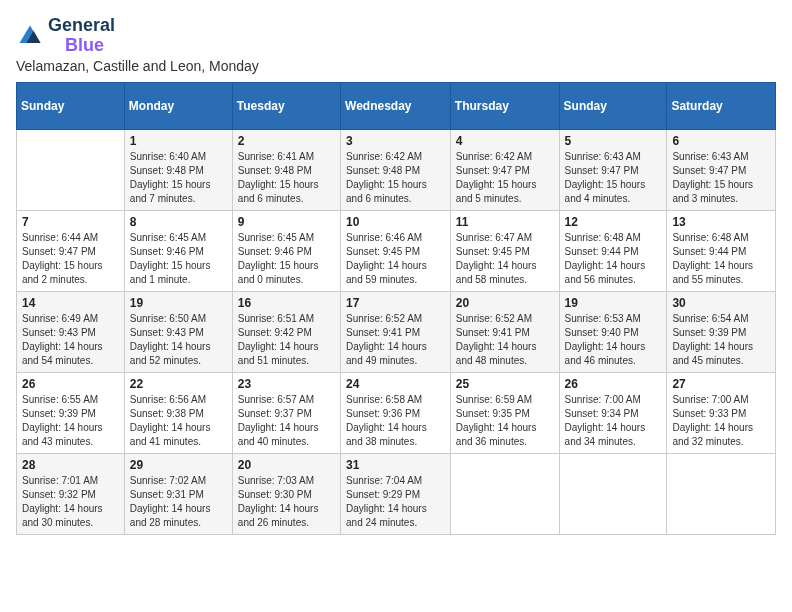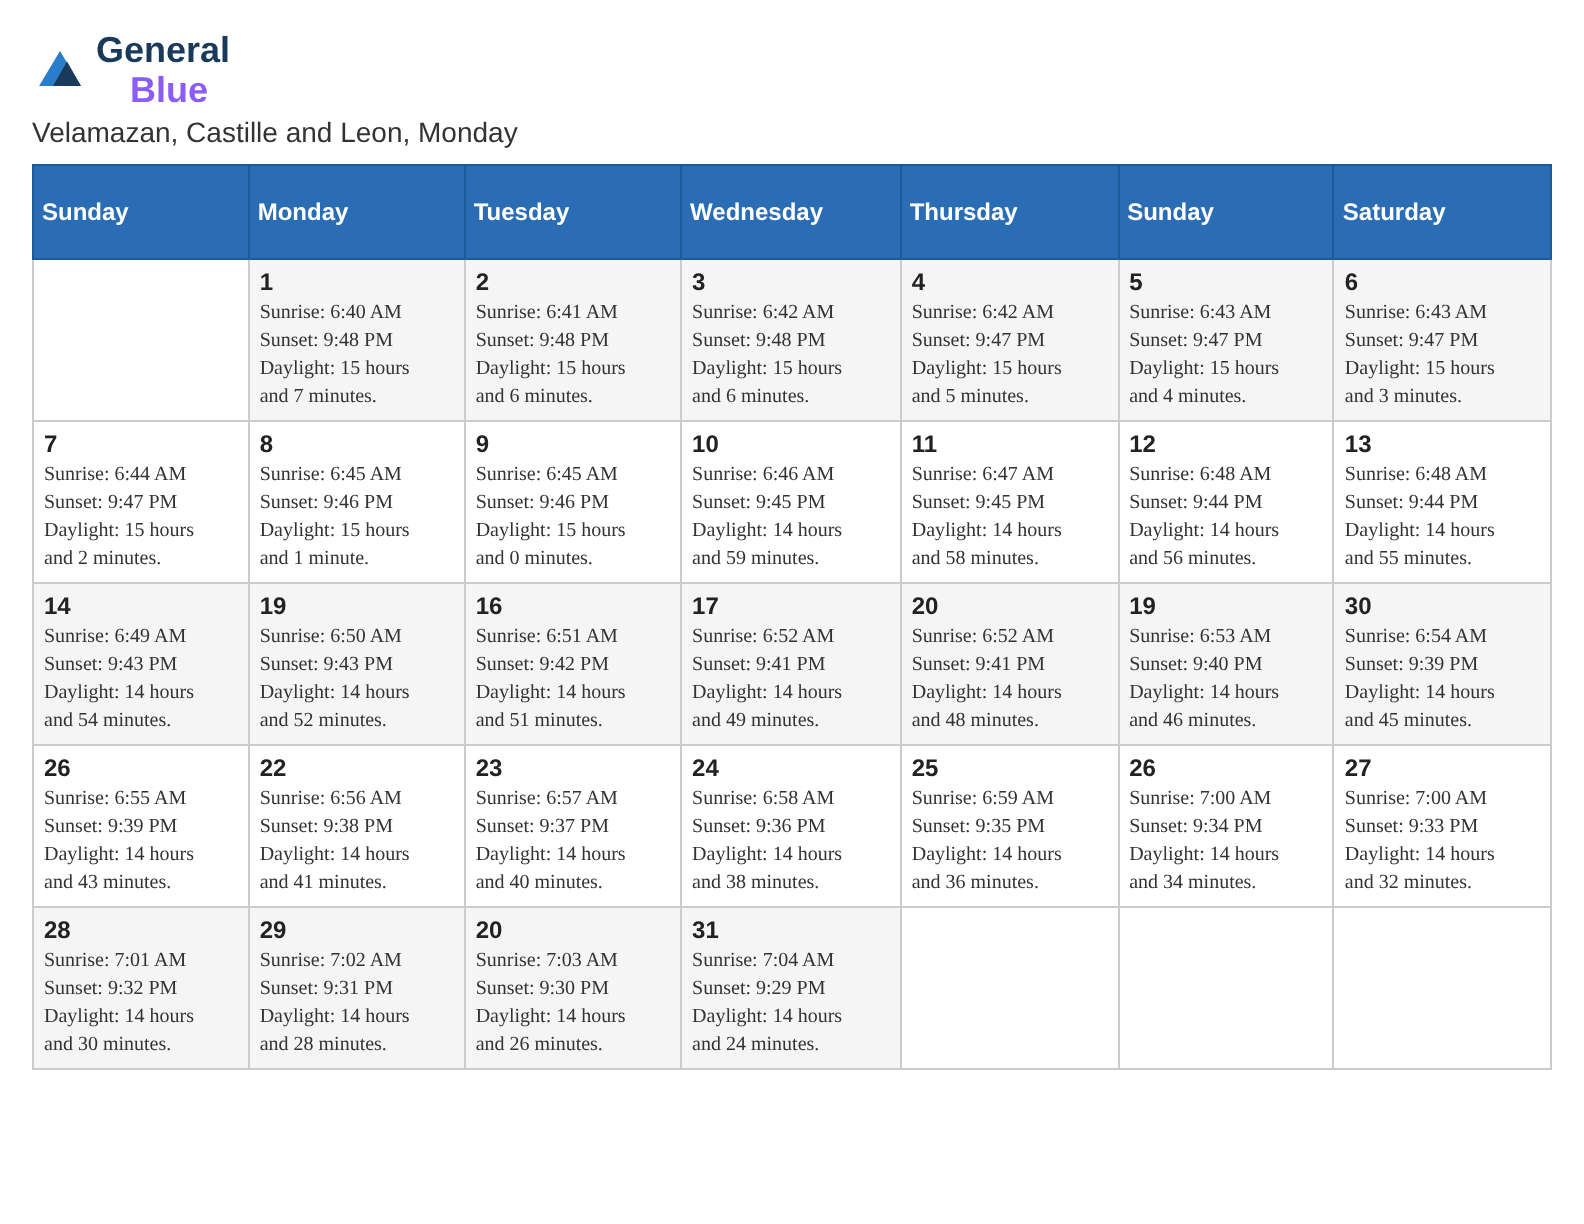--- a/index.html
+++ b/index.html
@@ -78,21 +78,20 @@
       font-size: 12px;
       font-weight: bold;
       color: #222;
       display: block;
       margin-bottom: 2px;
     }
     .day-info {
       font-size: 10px;
       color: #333;
       line-height: 1.4;
-      font-family: Liberation Serif, serif;
     }
     .empty-cell { background: #fff !important; }
   </style>
 </head>
 <body>
 
 <div class="header">
   <div class="logo">
     <svg class="logo-icon" viewBox="0 0 32 32">
       <polygon points="16,4 28,24 4,24" fill="#2a7dc9"></polygon>

